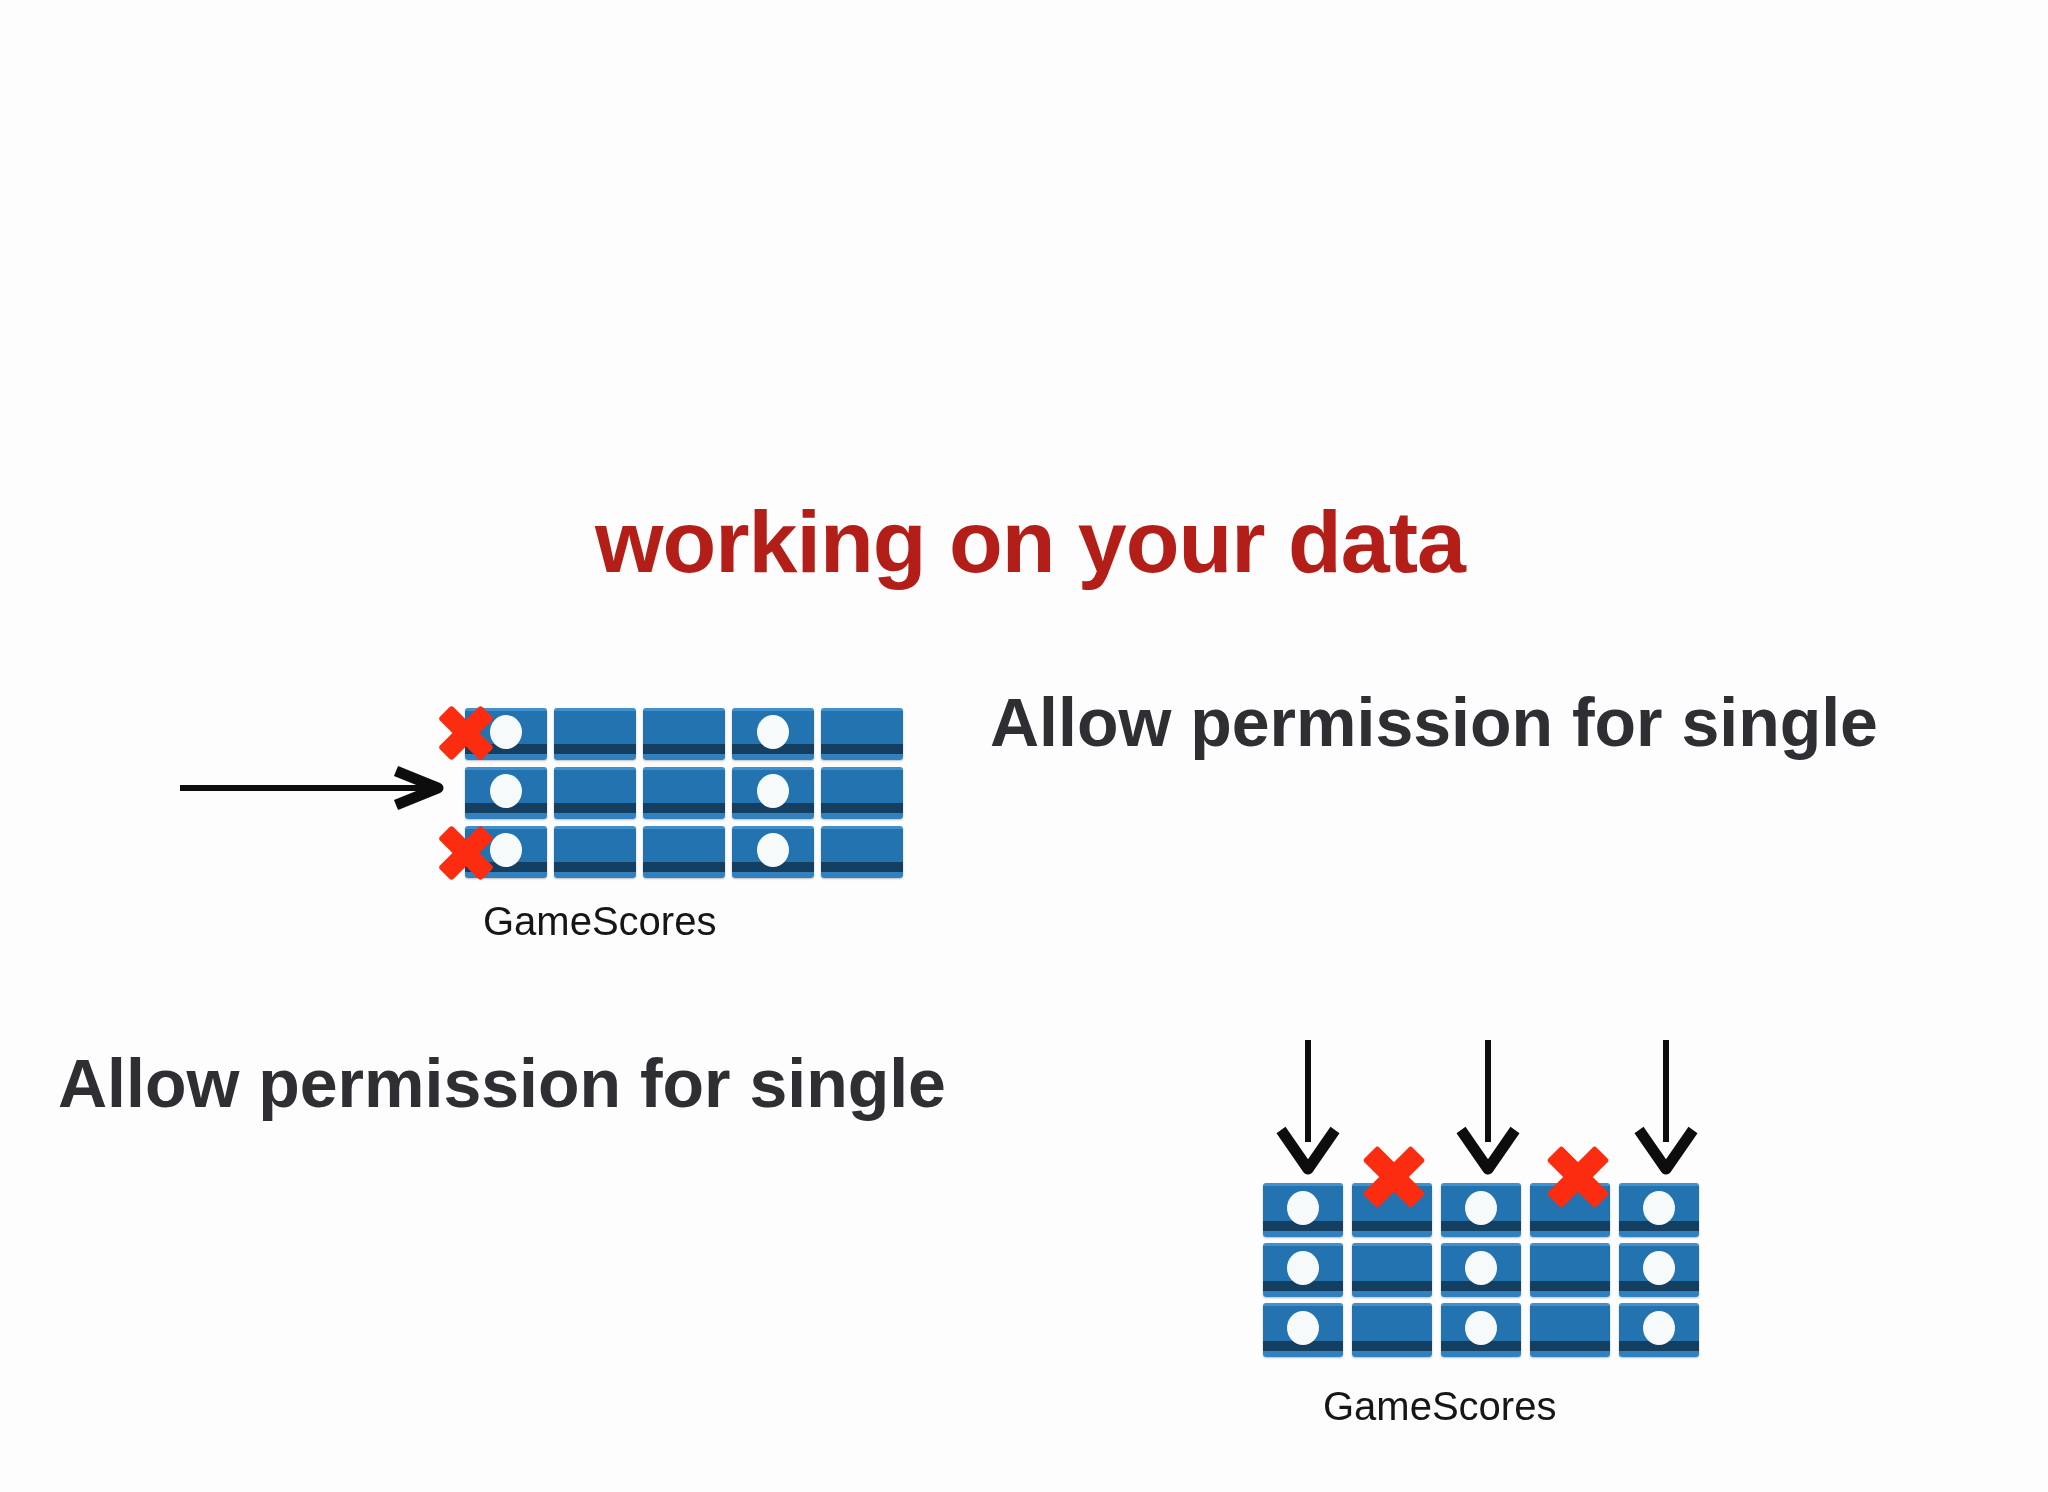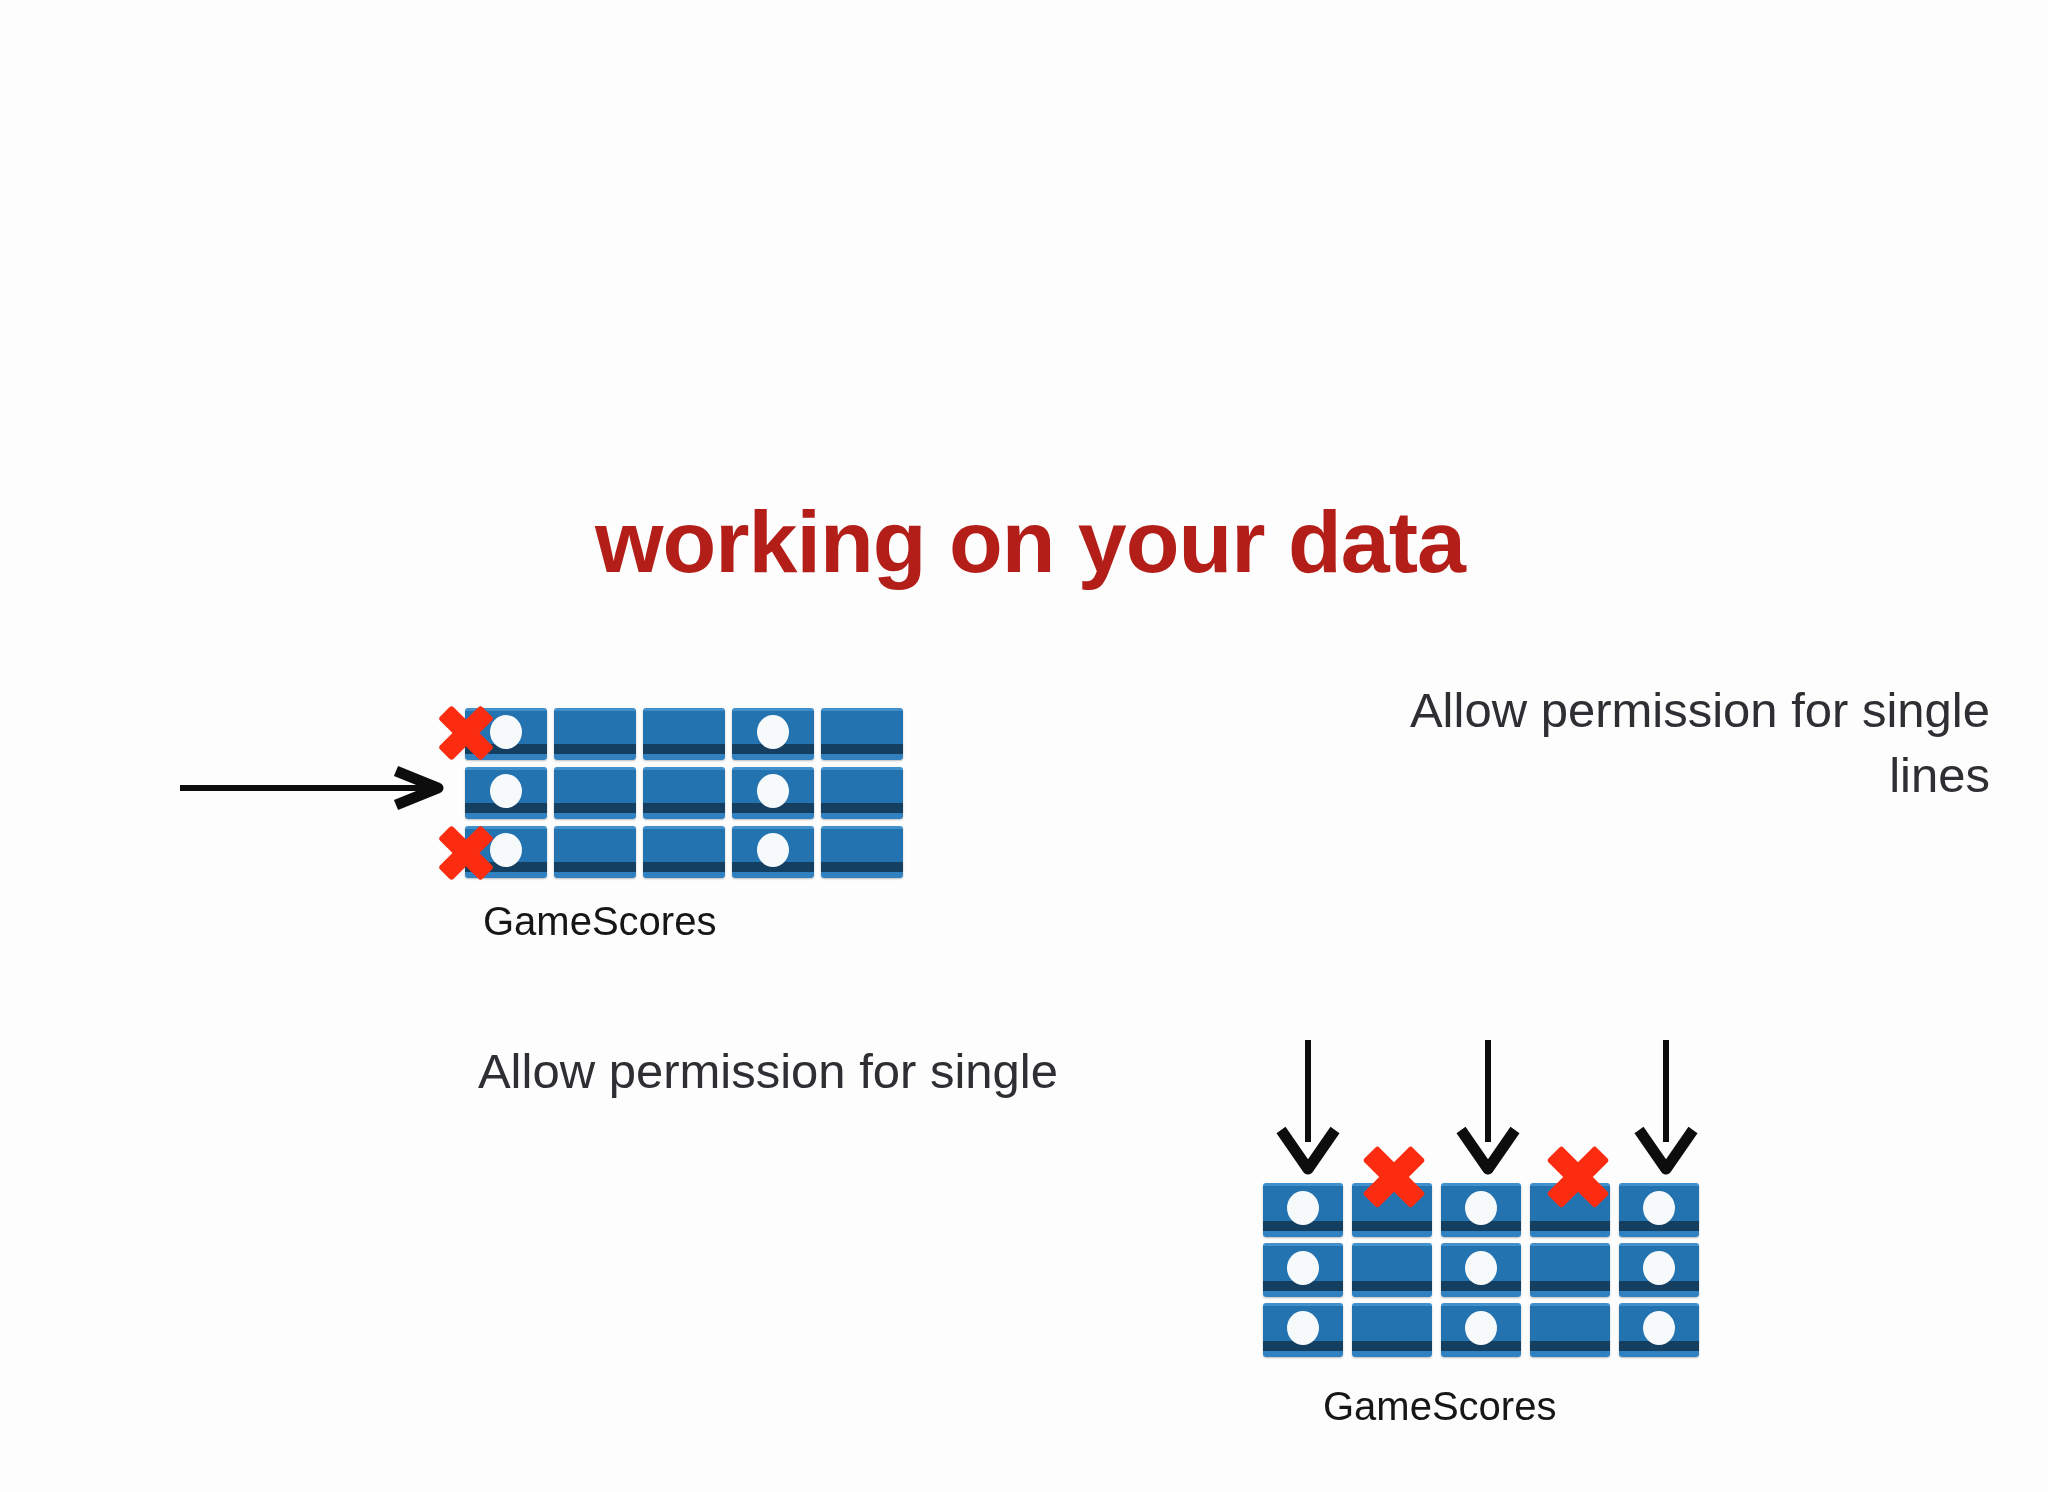--- a/index.html
+++ b/index.html
@@ -12,23 +12,24 @@
   }
   .title{
     position:absolute;left:12px;right:0;top:494px;
     margin:0;text-align:center;
     font-size:88px;font-weight:700;line-height:1.1;
     color:var(--title-red,#b41e19);
     letter-spacing:-1px;
   }
   .caption{
     position:absolute;width:1000px;
-    text-align:right;
-    font-size:49px;line-height:1.32;
+    text-align:left;
+    font-size:68px;line-height:1.32;
     color:var(--text-dark,#2e2e33);
+    font-weight:bold;
   }
   .caption-right{left:990px;top:678px;}
   .caption-left{left:58px;top:1039px;}
   .tile-grid{
     position:absolute;display:grid;
   }
   .grid-left{
     left:465px;top:708px;
     grid-template-columns:repeat(5,82px);
     grid-auto-rows:52px;
@@ -131,21 +132,20 @@
         <div class="dot"></div>
       </div>
       <div class="tile"></div>
     </div>
   <div class="xmark x-small x-left-1"></div>
   <div class="xmark x-small x-left-2"></div>
   <div class="table-label label-left">GameScores</div>
 
   <div class="caption caption-right">
     <div>Allow permission for single</div>
-    <div>lines</div>
   </div>
 
   <div class="caption caption-left">
     <div>Allow permission for single</div>
   </div>
 
   <svg class="arrow arrow-down-1" width="72" height="140" viewBox="0 0 72 140">
     <line x1="36" y1="4" x2="36" y2="106" stroke-width="6"></line>
     <polyline points="9,94 36,133 63,94" stroke-width="11" stroke-linejoin="round"></polyline>
   </svg>

